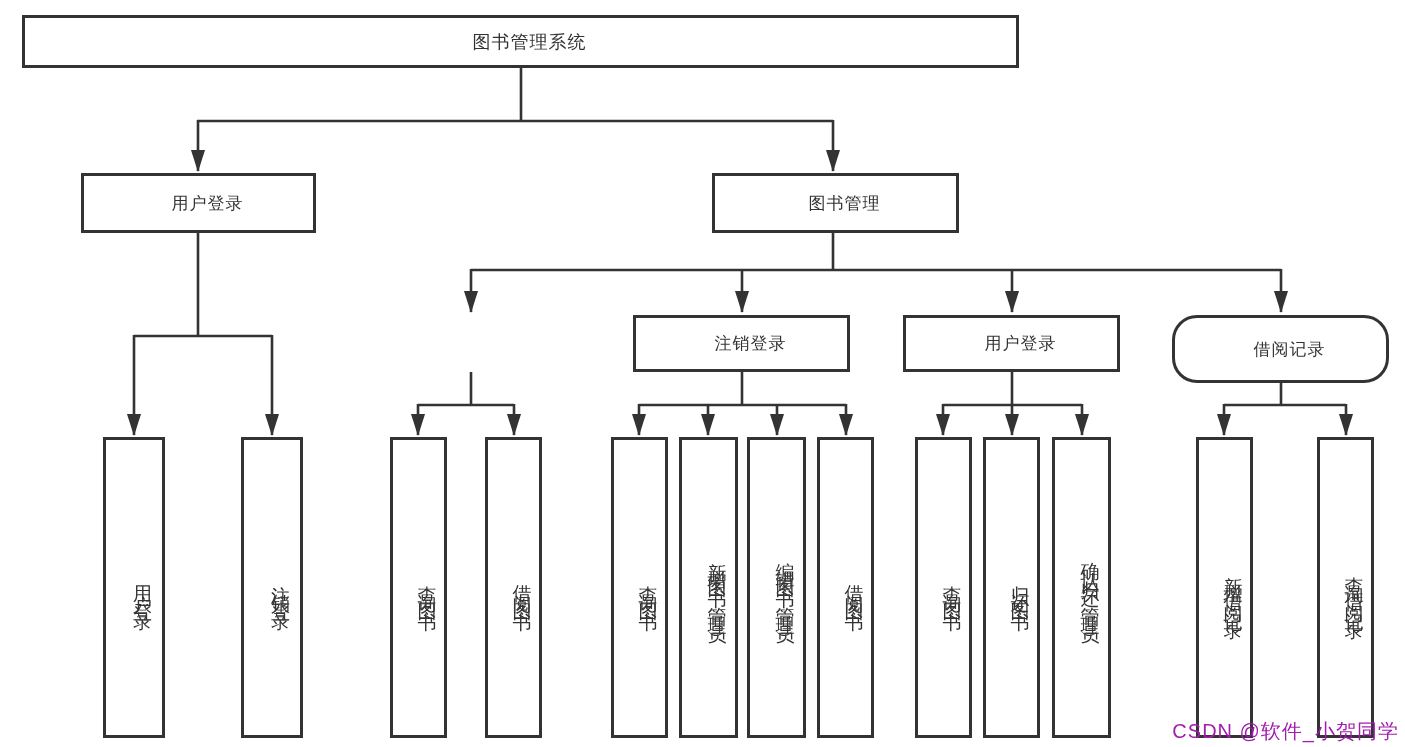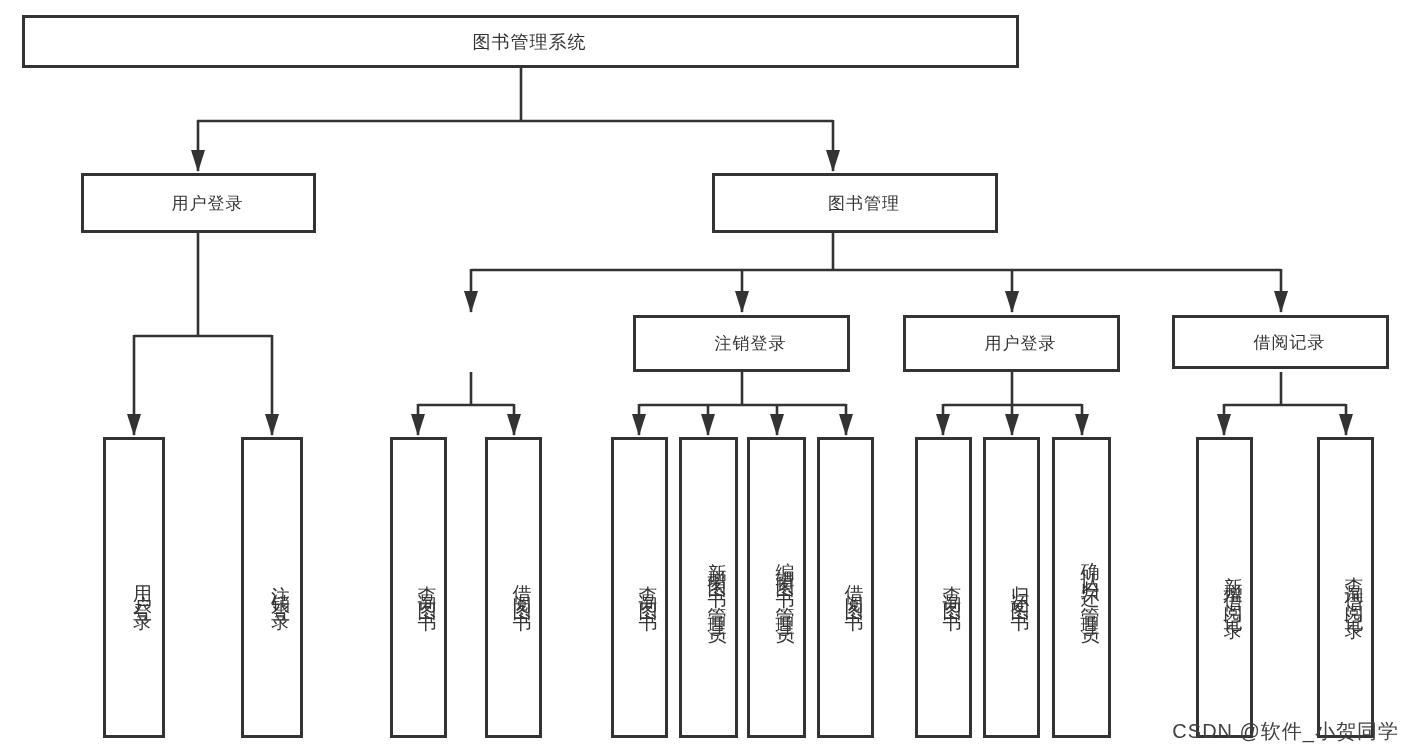--- a/index.html
+++ b/index.html
@@ -51,21 +51,21 @@
     font-size: 19px;
     letter-spacing: 9px;
     line-height: 1;
     color: #333333;
   }
   .watermark {
     position: absolute;
     right: 6px;
     bottom: 2px;
     font-size: 20px;
-    color: #404040;
+    color: #a21caf;
     letter-spacing: 1px;
     z-index: 3;
     white-space: nowrap;
   }
 </style>
 </head>
 <body>
 
 <div id="canvas">
 
@@ -115,25 +115,25 @@
       <path d="M1281,372 V405"></path>
       <path d="M1224,405 H1346"></path>
       <path d="M1224,404 V435" marker-end="url(#arr)"></path>
       <path d="M1346,404 V435" marker-end="url(#arr)"></path>
     </g>
   </svg>
 
   <div class="node hbox root" style="left:22px; top:15px; width:997px; height:53px;">图书管理系统</div>
 
   <div class="node hbox" style="left:81px; top:173px; width:235px; height:60px;">用户登录</div>
-  <div class="node hbox" style="left:712px; top:173px; width:286px; height:60px;">图书管理</div>
+  <div class="node hbox" style="left:712px; top:173px; width:247px; height:60px;">图书管理</div>
 
   <div class="node hbox" style="left:633px; top:315px; width:217px; height:57px;">注销登录</div>
   <div class="node hbox" style="left:903px; top:315px; width:217px; height:57px;">用户登录</div>
-  <div class="node hbox" style="left:1172px; top:315px; width:217px; height:54px;">借阅记录</div>
+  <div class="node hbox" style="left:1172px; top:315px; width:217px; height:68px;border-radius:25px;">借阅记录</div>
 
   <div class="node leaf" style="left:103px; width:62px;">
     <span class="vtext">用户登录</span>
   </div>
   <div class="node leaf" style="left:241px; width:62px;">
     <span class="vtext">注销登录</span>
   </div>
 
   <div class="node leaf" style="left:390px; width:57px;">
     <span class="vtext">查询图书</span>

